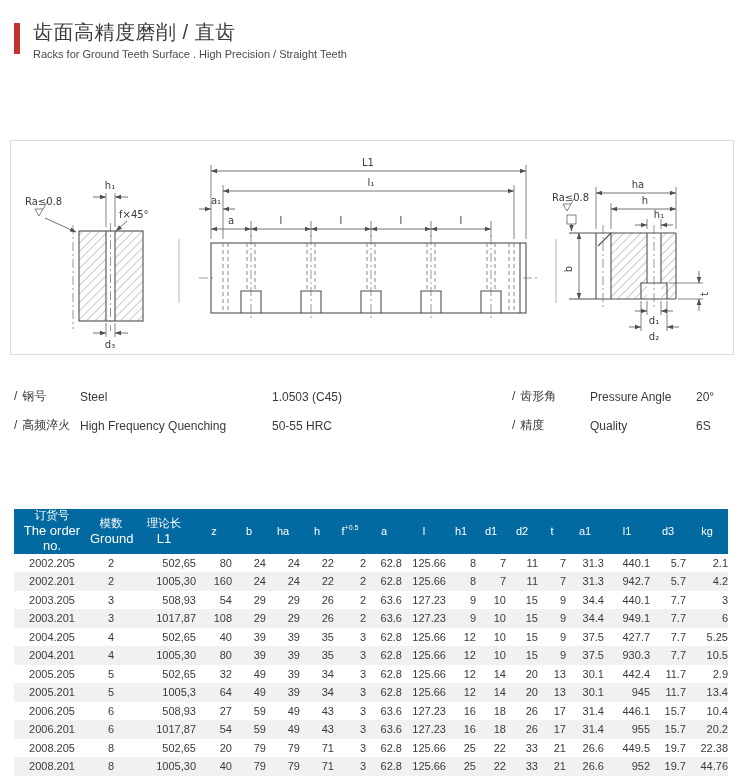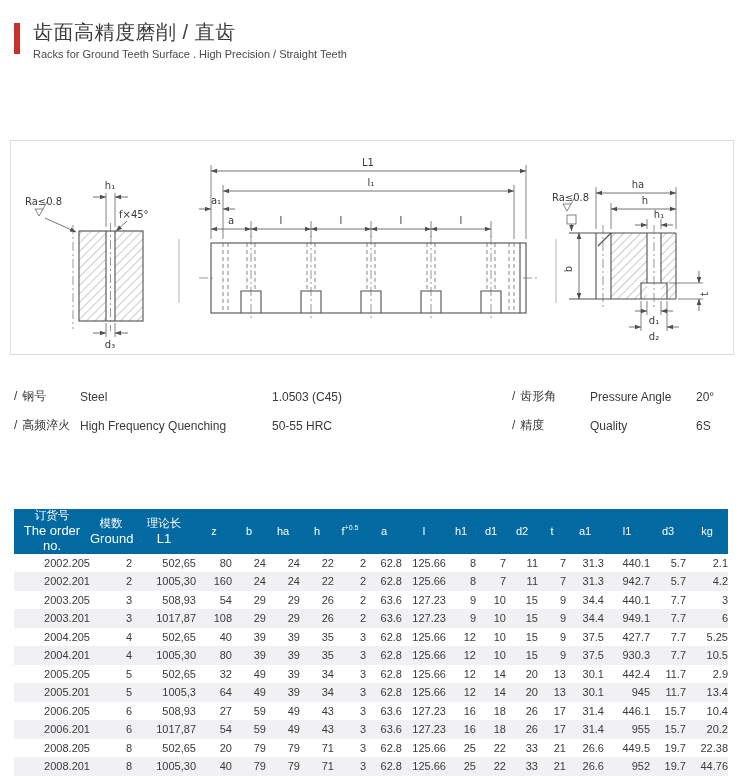--- a/index.html
+++ b/index.html
@@ -33,21 +33,21 @@
   .spec-group-right .spec-row{grid-template-columns:78px 106px 1fr}
   .slash{font-style:normal;margin-right:5px}
 
   
   .data-table{position:absolute;top:509px;left:14px;width:714px;border-collapse:collapse;table-layout:fixed;font-size:11px}
   .data-table thead th{background:#0369a1;color:#fff;font-weight:400;height:34px;text-align:center;vertical-align:middle;line-height:1.2;padding:0}
   .th-zh{font-size:11.5px}
   .th-en{font-size:13px}
   .data-table th sup{font-size:7px;vertical-align:super;line-height:0}
   .data-table tbody td{height:18.5px;color:#3a3a3a;line-height:1;padding:0;white-space:nowrap}
-  .c-center{text-align:right}
+  .c-center{text-align:center}
   .c-num{text-align:right;padding-right:9px}
   .data-table tbody tr:nth-child(even){background:#f1f1f3}
 </style>
 </head>
 <body>
 
 <div class="page">
 
   <header class="header">
     <div class="accent-bar"></div>

